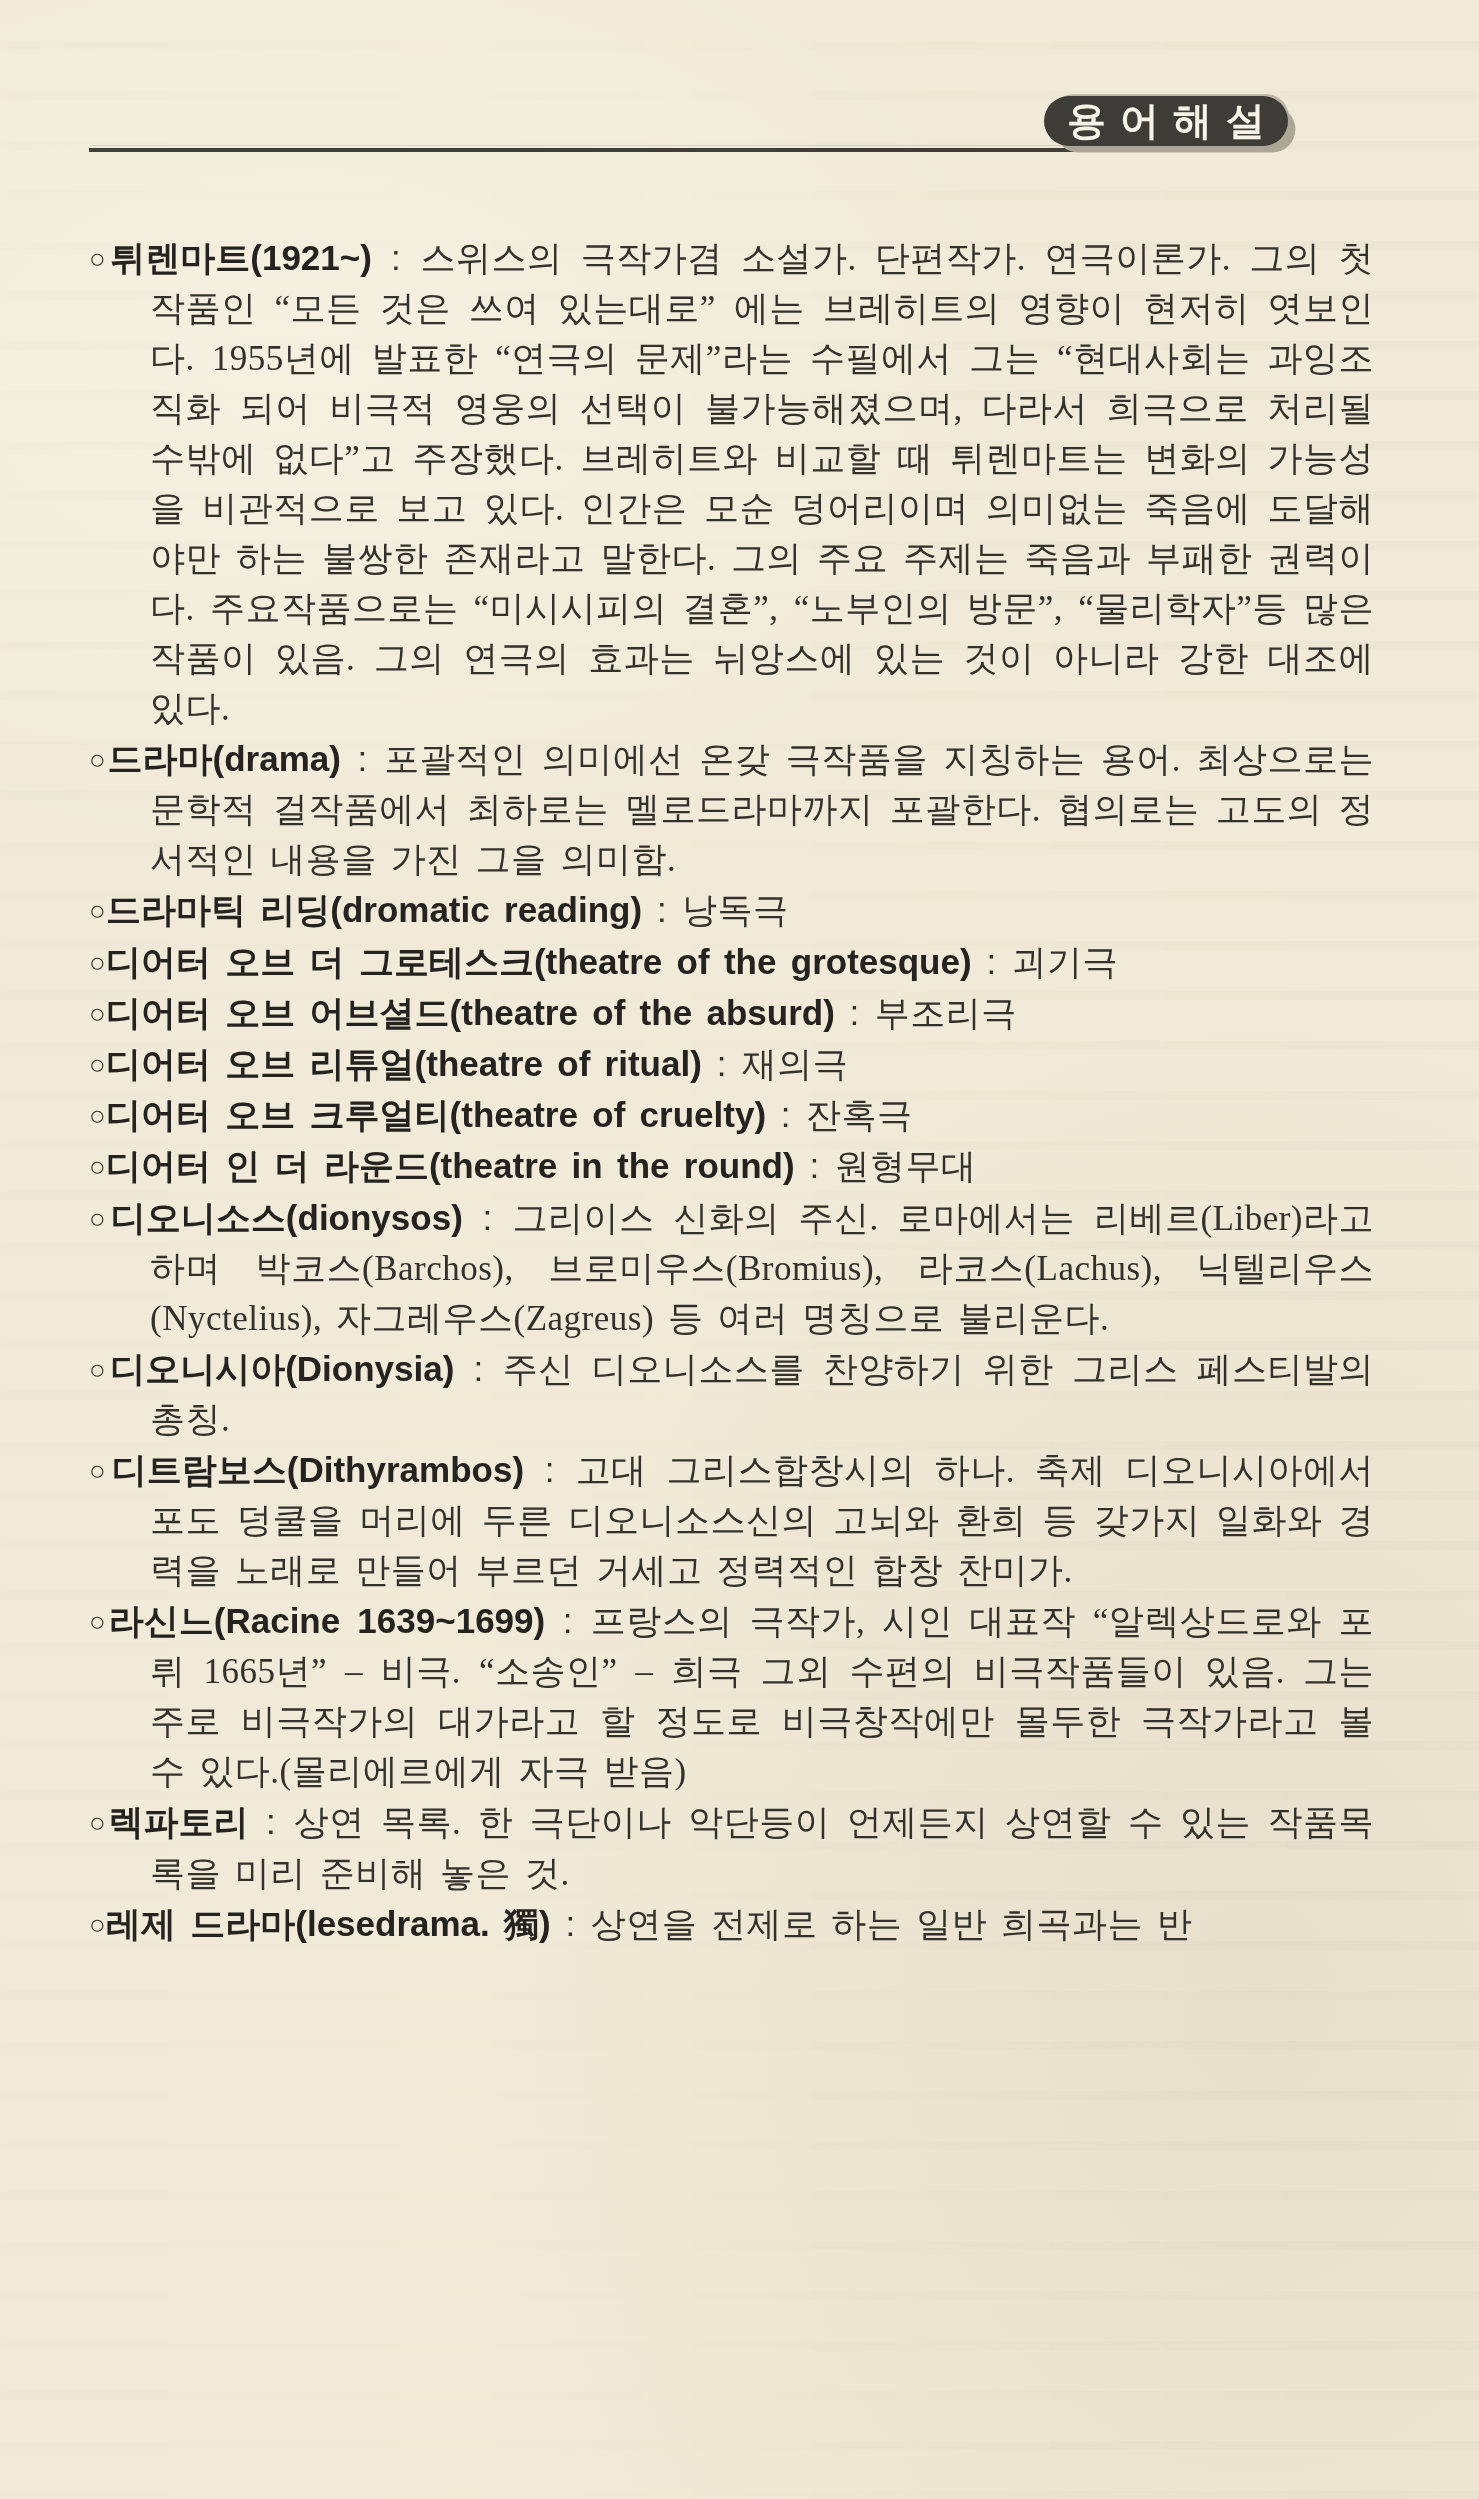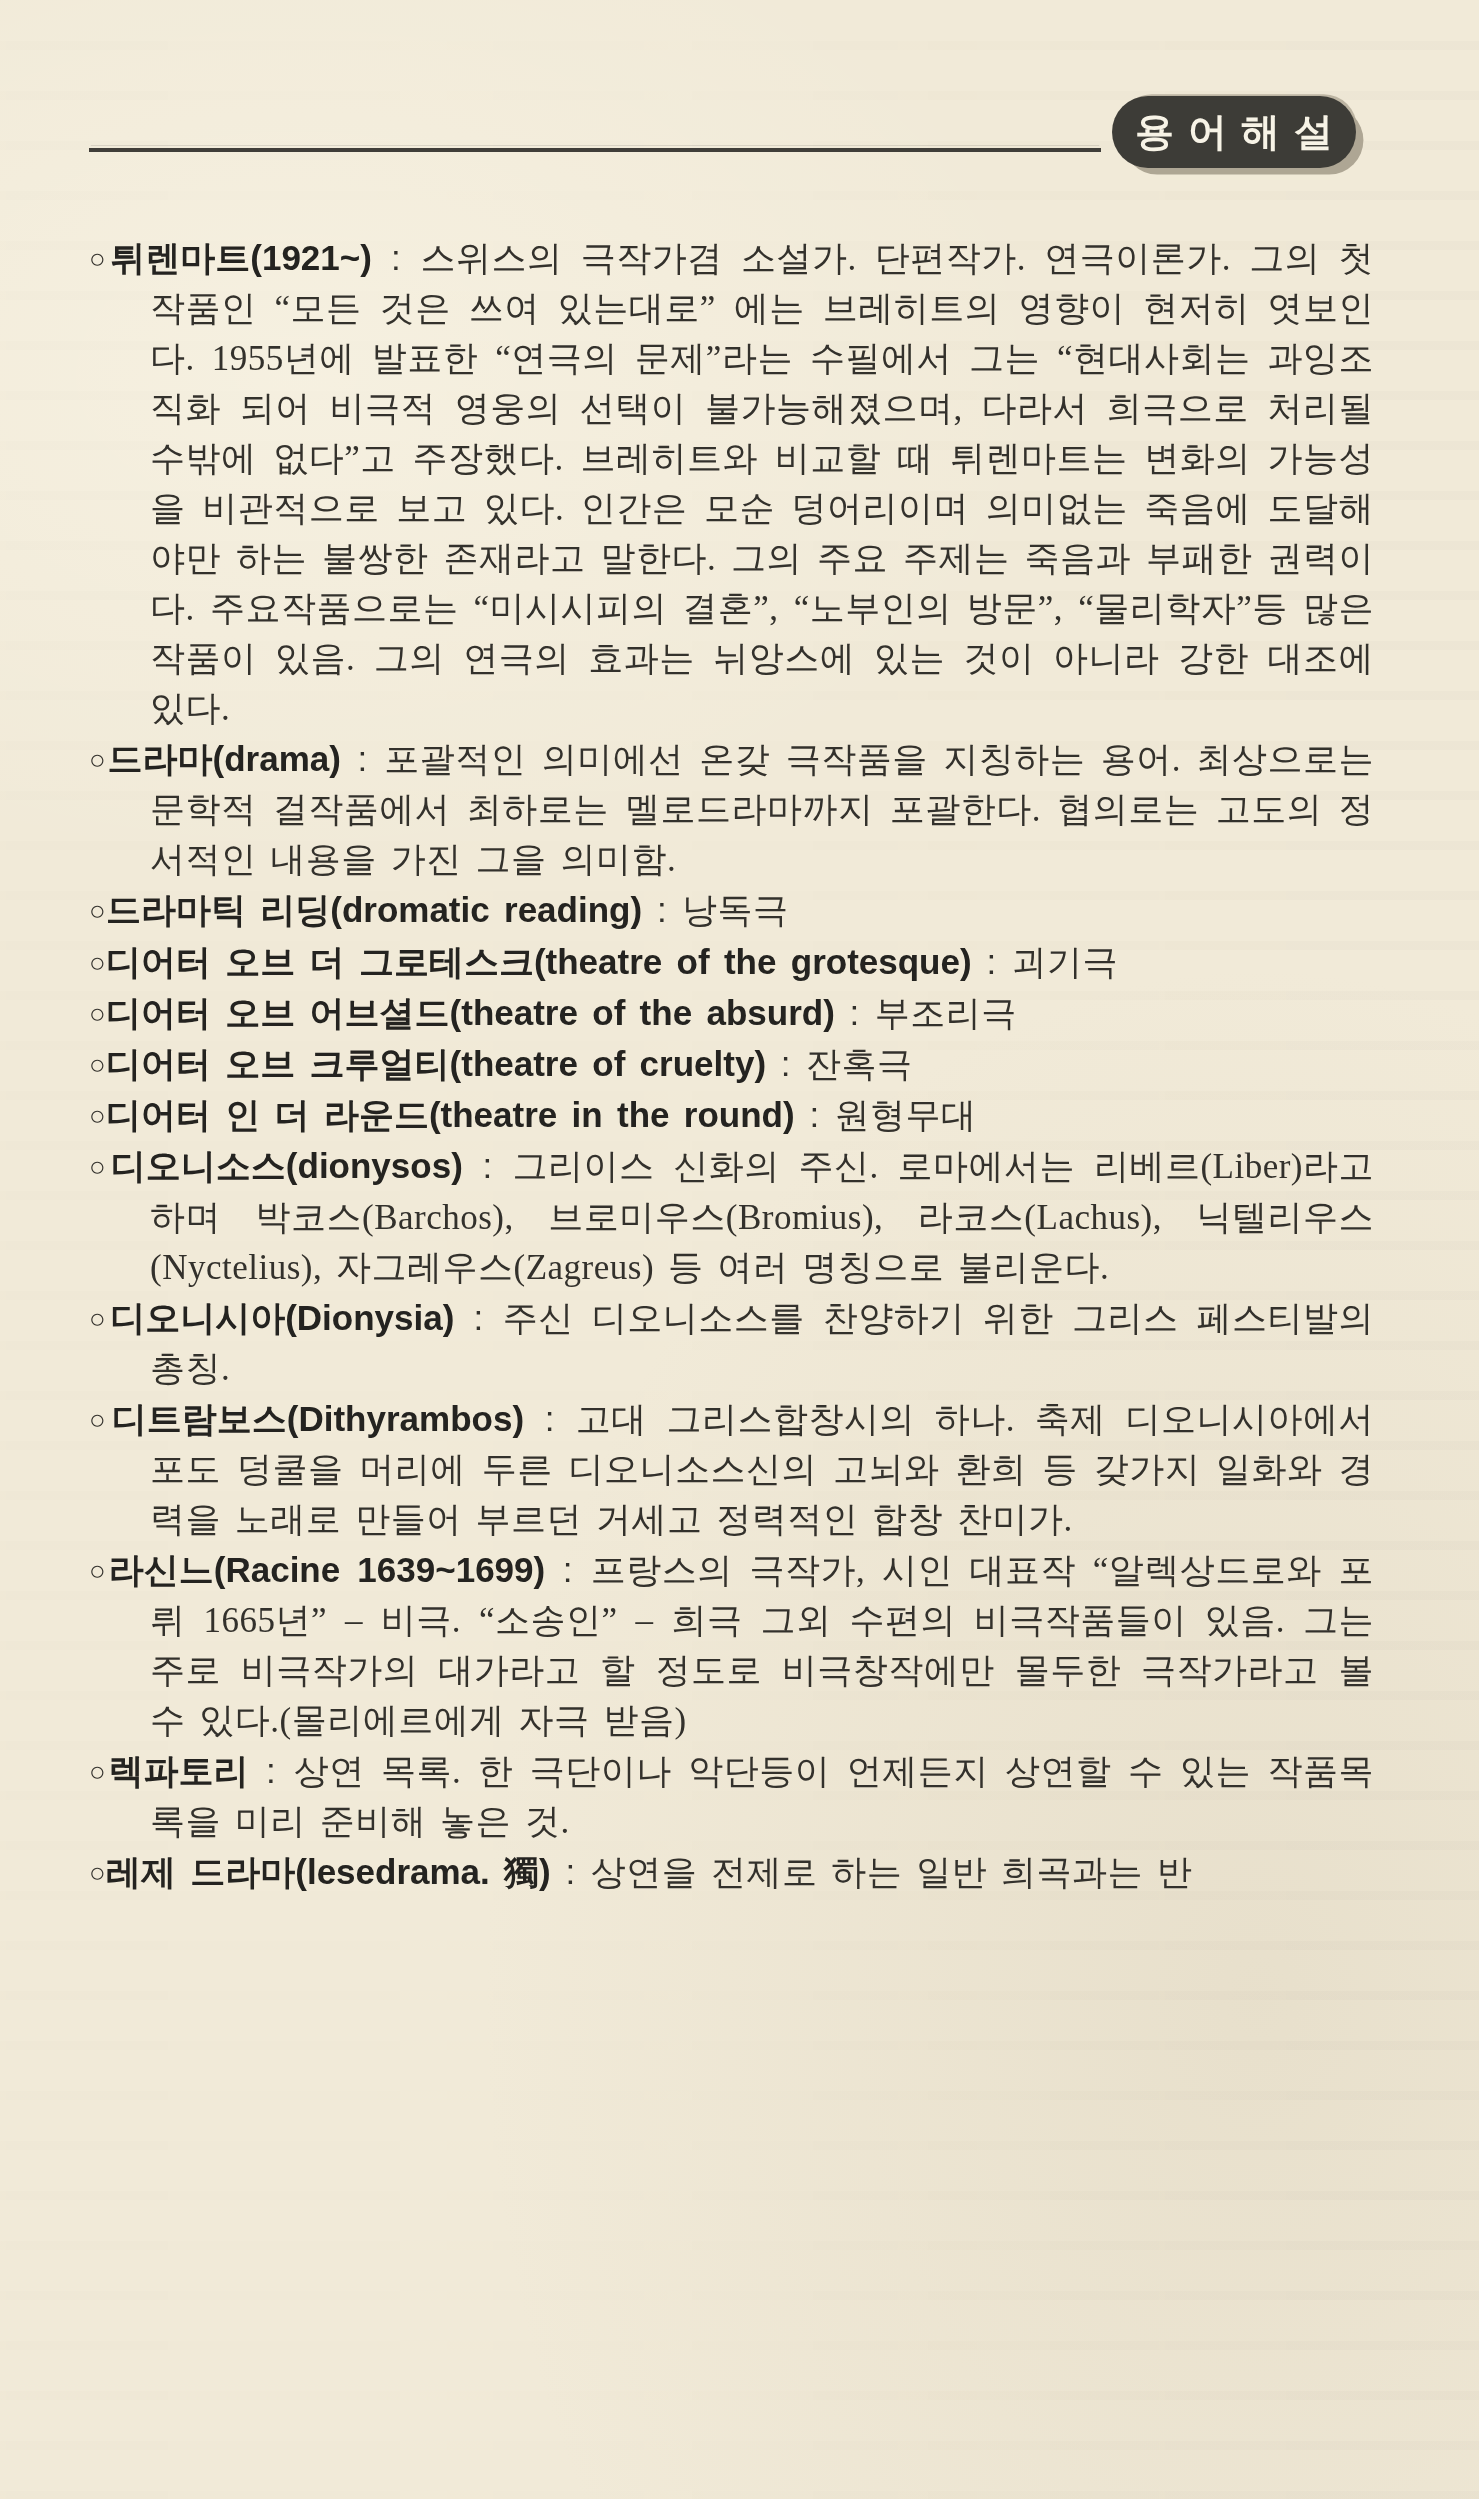--- a/index.html
+++ b/index.html
@@ -24,22 +24,22 @@
     -webkit-mask-image: linear-gradient(90deg, rgba(0,0,0,0.25), rgba(0,0,0,0.05) 40%, rgba(0,0,0,0.55) 92%);
     pointer-events:none;
   }
   .header-rule {
     position:absolute; left:89px; top:148px;
     width:1012px; height:3.7px;
     background:#403e39;
     box-shadow:0 -4.6px 0 -1.8px rgba(64,62,57,0.35);
   }
   .badge {
-    position:absolute; left:1112px; top:96px;
-    width:244px; height:72px;
+    position:absolute; left:1044px; top:96px;
+    width:244px; height:50px;
     background:#3d3c37;
     border-radius:37px;
     display:flex; align-items:center; justify-content:center;
     box-shadow: 9.2px 8.3px 0 -1.8px #aea694, 3.7px -4.6px 0 -2.8px #bdb5a3;
   }
   .badge-label {
     font-family:"Liberation Sans", sans-serif;
     font-weight:bold;
     font-size:39px;
     letter-spacing:14px;
@@ -95,20 +95,21 @@
   <p class="entry"><span class="marker">○</span><span class="term">드라마(drama)</span><span class="sep"> : </span><span class="def">포괄적인 의미에선 온갖 극작품을 지칭하는 용어. 최상으로는 문학적 걸작품에서 최하로는 멜로드라마까지 포괄한다. 협의로는 고도의 정서적인 내용을 가진 그을 의미함.</span></p>
 
 
   <p class="entry"><span class="marker">○</span><span class="term">드라마틱 리딩(dromatic reading)</span><span class="sep"> : </span><span class="def">낭독극</span></p>
 
 
   <p class="entry"><span class="marker">○</span><span class="term">디어터 오브 더 그로테스크(theatre of the grotesque)</span><span class="sep"> : </span><span class="def">괴기극</span></p>
 
   <p class="entry"><span class="marker">○</span><span class="term">디어터 오브 어브셜드(theatre of the absurd)</span><span class="sep"> : </span><span class="def">부조리극</span></p>
 
+  <p class="entry"><span class="marker">○</span><span class="term">디어터 오브 리튜얼(theatre of ritual)</span><span class="sep"> : </span><span class="def">재의극</span></p>
 
   <p class="entry"><span class="marker">○</span><span class="term">디어터 오브 크루얼티(theatre of cruelty)</span><span class="sep"> : </span><span class="def">잔혹극</span></p>
 
   <p class="entry"><span class="marker">○</span><span class="term">디어터 인 더 라운드(theatre in the round)</span><span class="sep"> : </span><span class="def">원형무대</span></p>
 
   <p class="entry"><span class="marker">○</span><span class="term">디오니소스(dionysos)</span><span class="sep"> : </span><span class="def">그리이스 신화의 주신. 로마에서는 리베르(Liber)라고 하며 박코스(Barchos), 브로미우스(Bromius), 라코스(Lachus), 닉텔리우스(Nyctelius), 자그레우스(Zagreus) 등 여러 명칭으로 불리운다.</span></p>
 
   <p class="entry"><span class="marker">○</span><span class="term">디오니시아(Dionysia)</span><span class="sep"> : </span><span class="def">주신 디오니소스를 찬양하기 위한 그리스 페스티발의 총칭.</span></p>
 
   <p class="entry"><span class="marker">○</span><span class="term">디트람보스(Dithyrambos)</span><span class="sep"> : </span><span class="def">고대 그리스합창시의 하나. 축제 디오니시아에서 포도 덩쿨을 머리에 두른 디오니소스신의 고뇌와 환희 등 갖가지 일화와 경력을 노래로 만들어 부르던 거세고 정력적인 합창 찬미가.</span></p>

